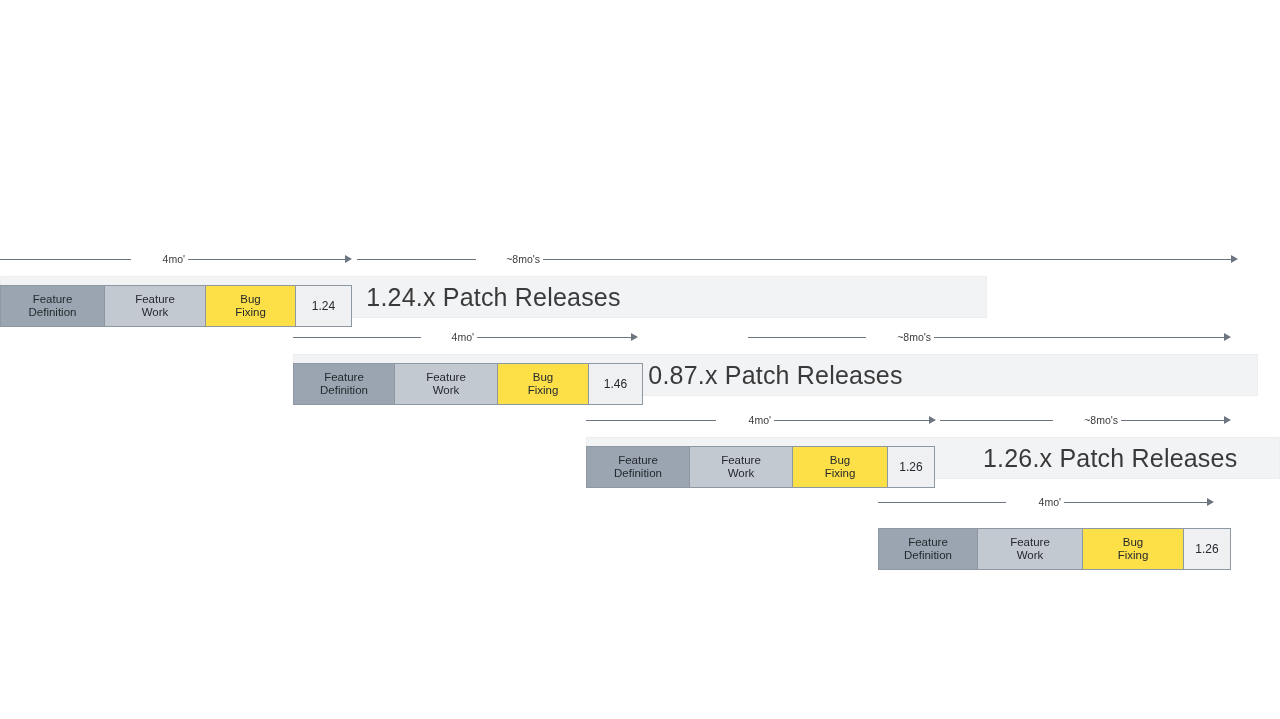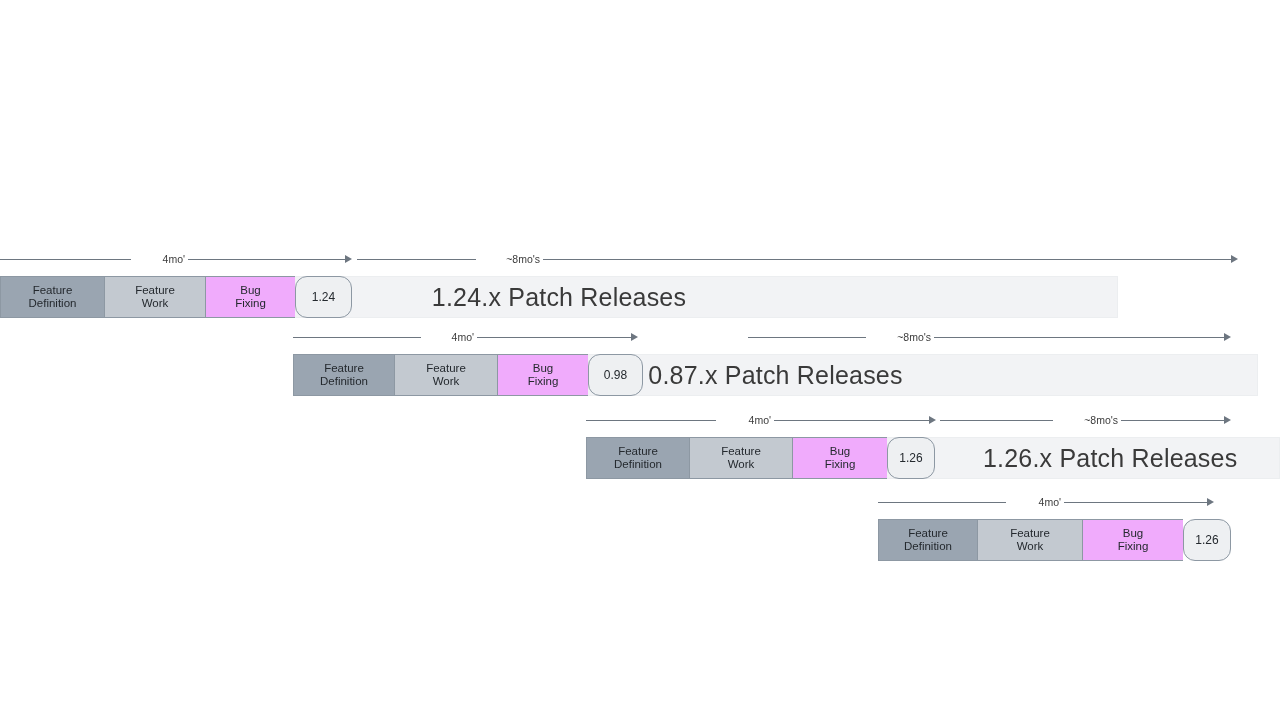--- a/index.html
+++ b/index.html
@@ -48,42 +48,42 @@
     white-space: nowrap;
     font-weight: 400;
   }
 
   
   .phase-bar {
     position: absolute;
     display: flex;
     height: 42px;
     box-sizing: border-box;
+    margin-top: 9px;
   }
   .phase-seg {
     box-sizing: border-box;
     border: 1px solid #8d98a3;
     border-right-width: 0;
     display: flex;
     flex-direction: column;
     align-items: center;
     justify-content: center;
     font-size: 11.5px;
     line-height: 13px;
     color: #24292e;
     text-align: center;
     white-space: nowrap;
   }
   .phase-seg:last-child {
     border-right-width: 1px;
-    border-radius: 12px;
   }
   .seg-def      { background: #9aa5b1; }
   .seg-work     { background: #c3c9d0; }
-  .seg-bug      { background: #f0abfc; }
+  .seg-bug      { background: #fde047; }
   .seg-version  { background: #eef0f2; font-size: 12px; }
 
   .seg-line2 { display: block; }
 
   
   .measure {
     position: absolute;
     height: 16px;
   }
   .measure .rule {
@@ -112,21 +112,21 @@
     padding: 0 3px;
   }
 </style>
 </head>
 <body>
 
 <div class="canvas">
 
   <div class="release-row">
 
-    <div class="patch-band" style="left:0px; top:276px; width:1118px; height:42px;">
+    <div class="patch-band" style="left:0px; top:276px; width:987px; height:42px;">
       <span class="patch-band-label">1.24.x Patch Releases</span>
     </div>
 
     <div class="measure" style="left:0px; top:251px; width:352px;">
       <div class="rule" style="left:0px; width:131px;"></div>
       <div class="rule" style="left:182px; width:163px;"></div>
       <div class="arrowhead" style="left:345px;"></div>
       <div class="caption" style="left:131px; width:51px;">4mo'</div>
     </div>
 
@@ -183,21 +183,21 @@
       </div>
       <div class="phase-seg seg-work" style="width:103px;">
         <span class="seg-line2">Feature</span>
         <span class="seg-line2">Work</span>
       </div>
       <div class="phase-seg seg-bug" style="width:91px;">
         <span class="seg-line2">Bug</span>
         <span class="seg-line2">Fixing</span>
       </div>
       <div class="phase-seg seg-version" style="width:55px;">
-        <span>0.98</span>
+        <span>1.46</span>
       </div>
     </div>
   </div>
 
   <div class="release-row">
 
     <div class="patch-band" style="left:586px; top:437px; width:694px; height:42px;">
       <span class="patch-band-label" style="position:absolute; left:396px;">1.26.x Patch Releases</span>
     </div>
 

